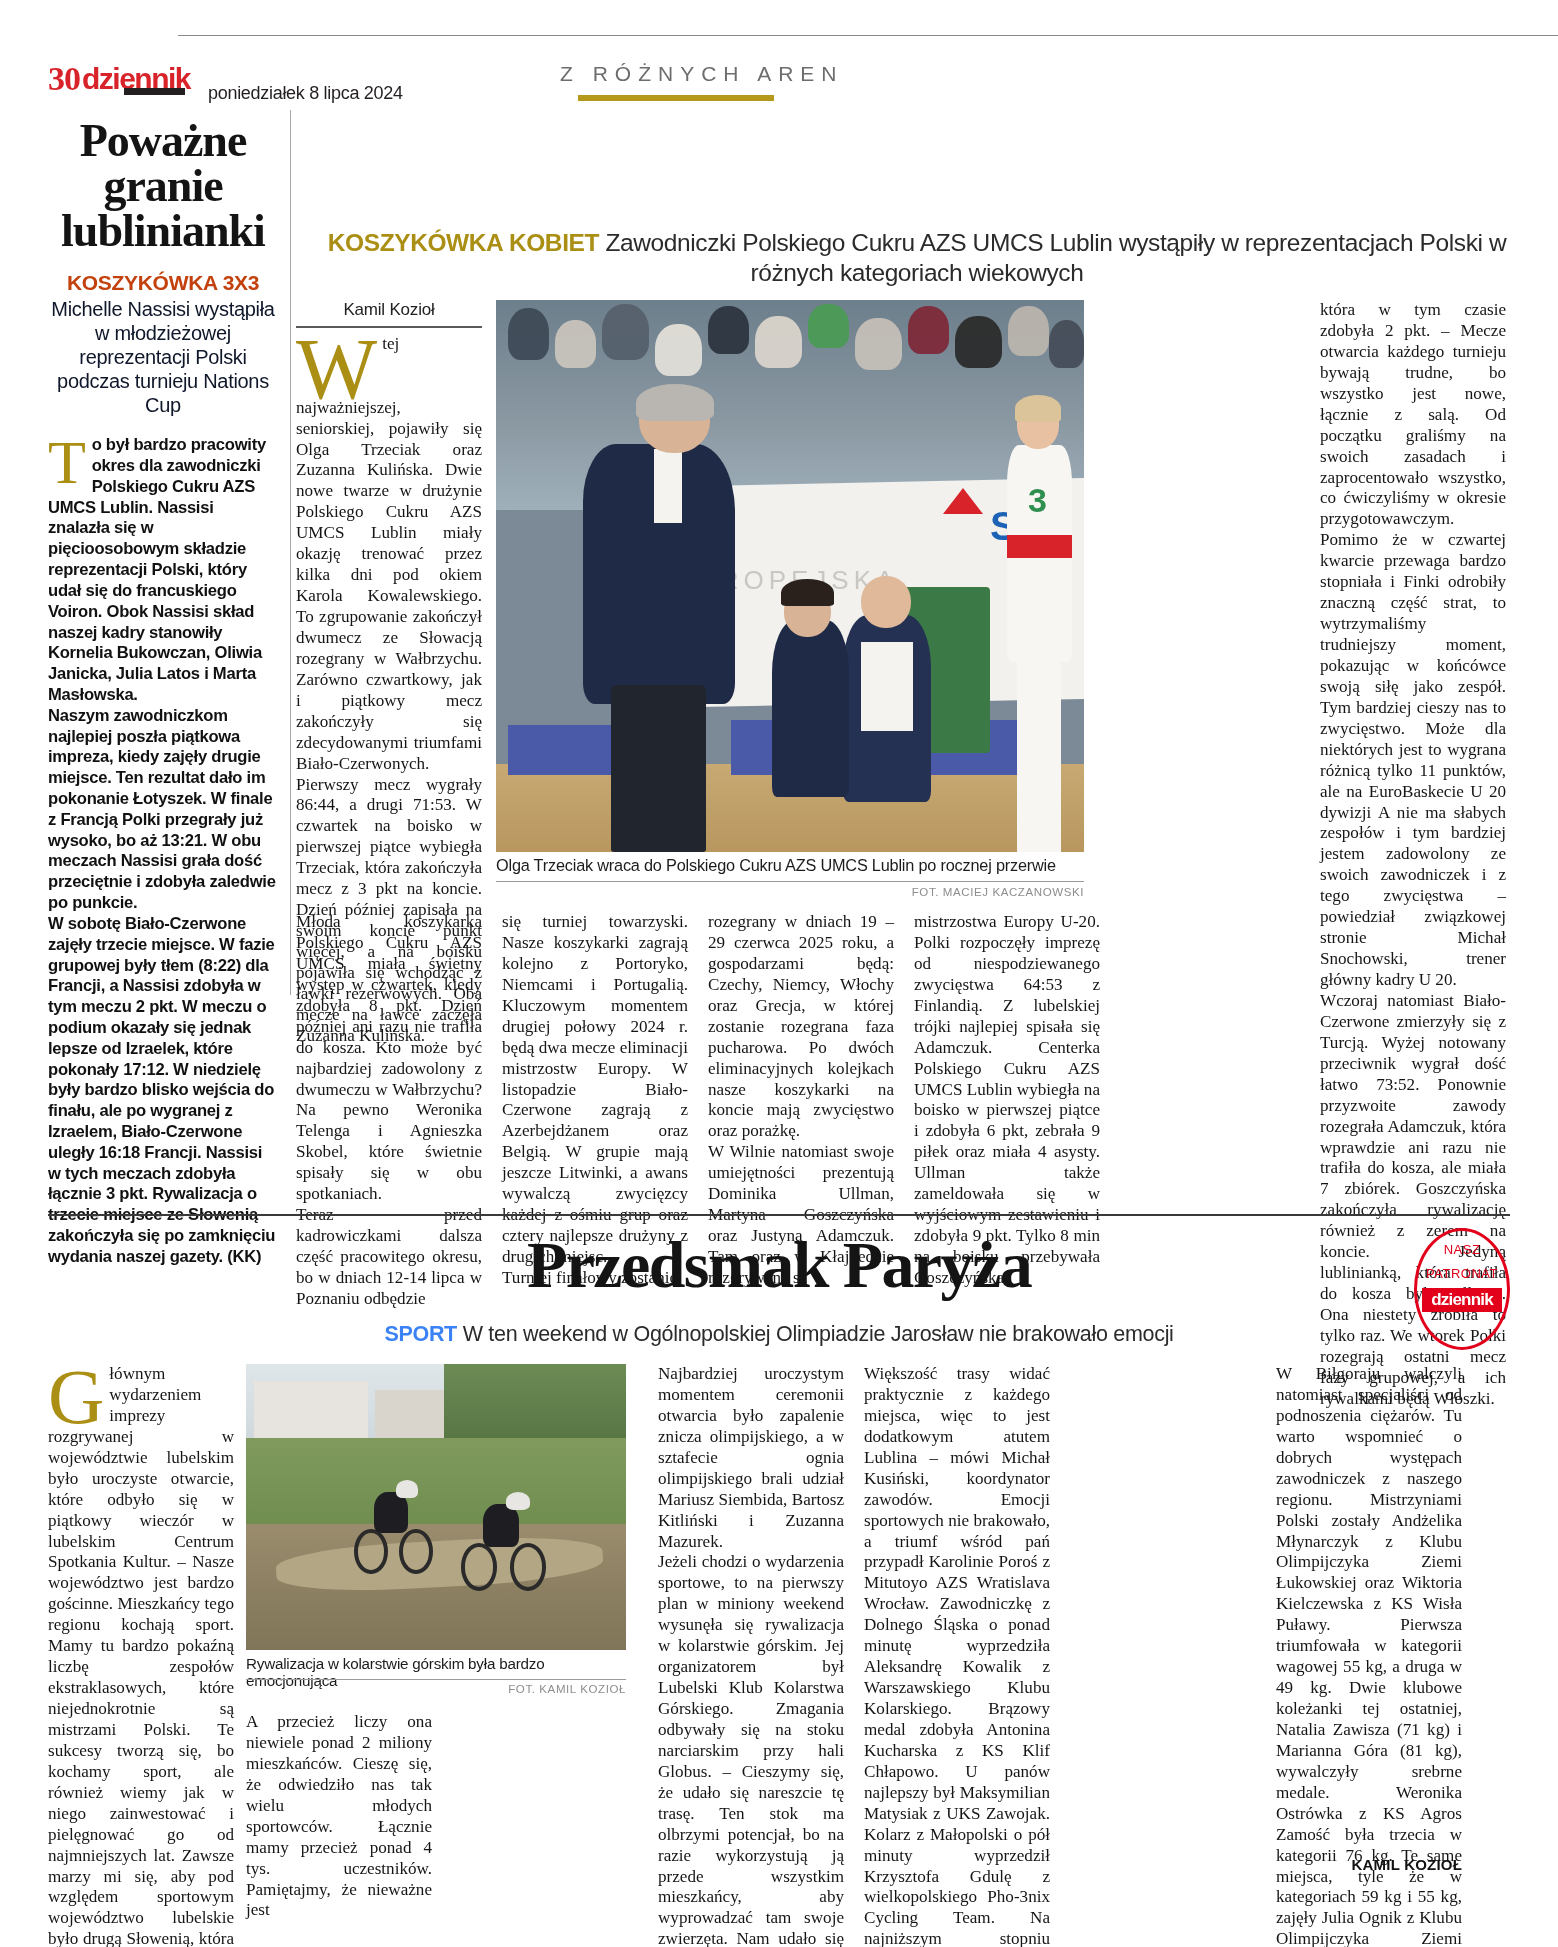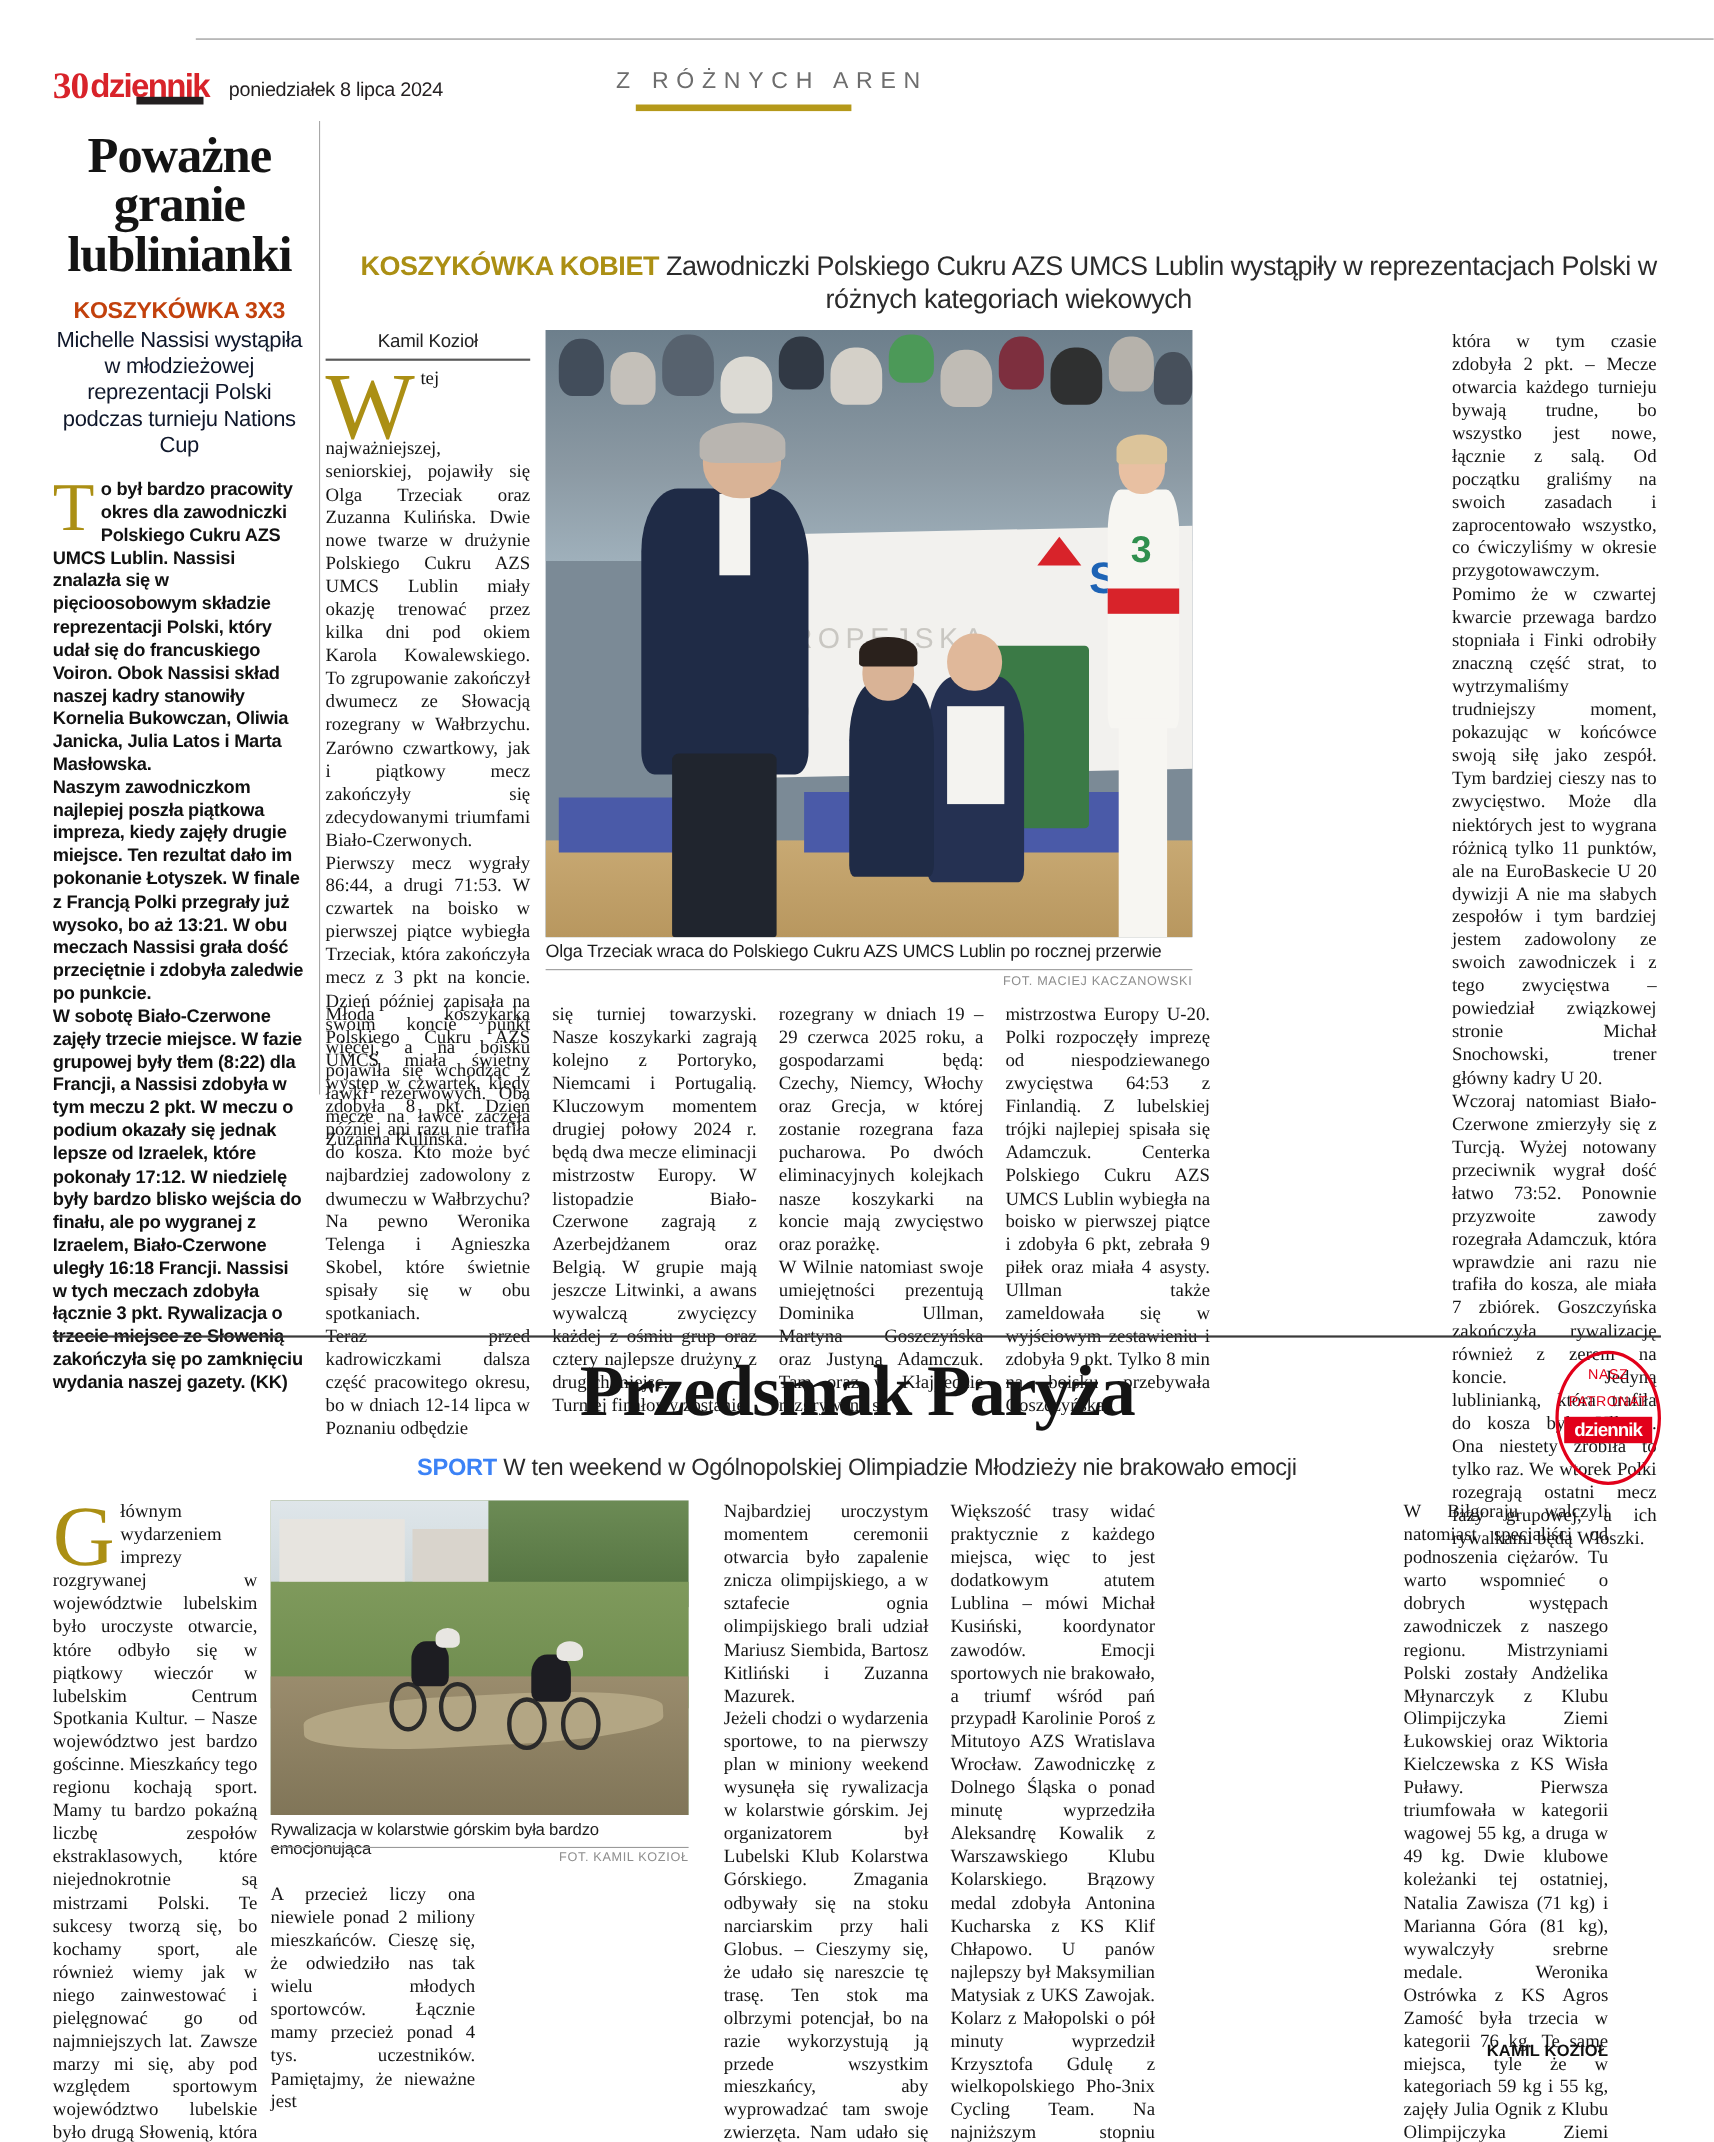--- a/index.html
+++ b/index.html
@@ -29,21 +29,21 @@
     font-family:"Liberation Sans", sans-serif;
     font-size:30px; font-weight:700; color:#d8232a; line-height:1;
     letter-spacing:-1.5px; position:relative; padding-right:2px;
   }
   .logo-underbar {
     position:absolute; left:38%; bottom:-1px; width:56%; height:7px;
     background:#231f20;
   }
   .mast-date {
     font-family:"Liberation Sans", sans-serif;
-    font-size:18px; color:#231f20; margin-left:16px; margin-top:9px;
+    font-size:18px; color:#231f20; margin-left:16px; margin-top:21px;
     letter-spacing:-0.3px;
   }
   .mast-rule {
     position:absolute; left:178px; top:35px; right:0; height:1px; background:#8a8a8a;
   }
   .section-title {
     position:absolute; left:560px; top:62px;
     font-family:"Liberation Sans", sans-serif;
     font-size:21px; letter-spacing:7px; color:#6d6d6d; font-weight:400;
   }
@@ -368,21 +368,21 @@
     <div class="lc lc4">
       <p>mistrzostwa Europy U-20. Polki rozpoczęły imprezę od niespodziewanego zwycięstwa 64:53 z Finlandią. Z lubelskiej trójki najlepiej spisała się Adamczuk. Centerka Polskiego Cukru AZS UMCS Lublin wybiegła na boisko w pierwszej piątce i zdobyła 6 pkt, zebrała 9 piłek oraz miała 4 asysty. Ullman także zameldowała się w wyjściowym zestawieniu i zdobyła 9 pkt. Tylko 8 min na boisku przebywała Goszczyńska,</p>
     </div>
   </div>
 
   <div class="hrule-mid"></div>
 
   <div class="a2-head">Przedsmak Paryża</div>
   <div class="a2-sub">
     <span class="kicker">SPORT</span>
-    <span>W ten weekend w Ogólnopolskiej Olimpiadzie Młodzieży nie brakowało emocji</span>
+    <span>W ten weekend w Ogólnopolskiej Olimpiadzie Jarosław nie brakowało emocji</span>
   </div>
 
   <div class="patronat">
     <div class="pat-oval"></div>
     <div class="pat-t1">NASZ</div>
     <div class="pat-t2">PATRONAT</div>
     <div class="pat-logo">dziennik</div>
   </div>
 
   <div class="a2">

